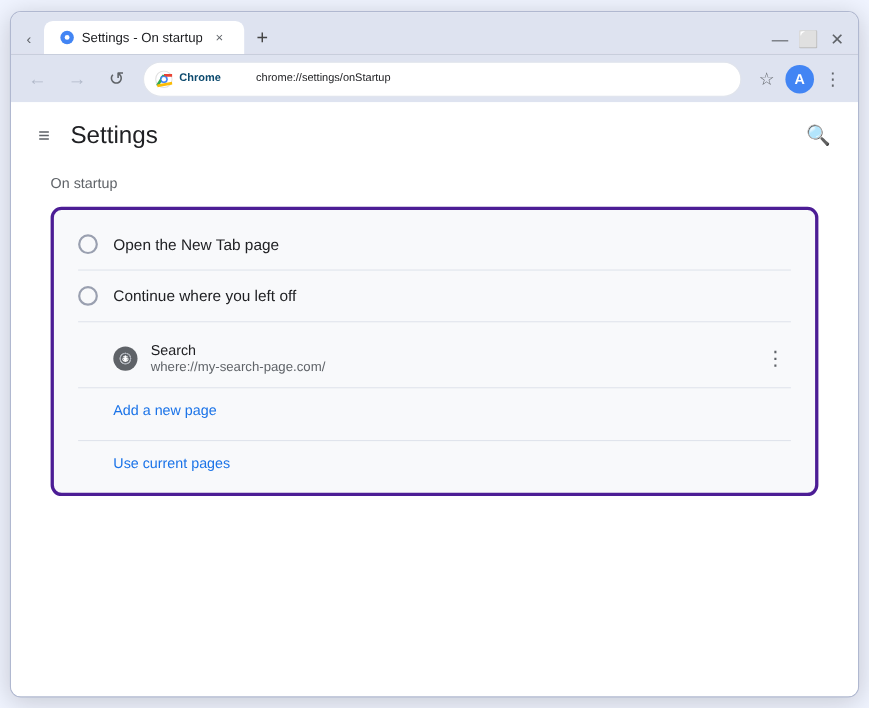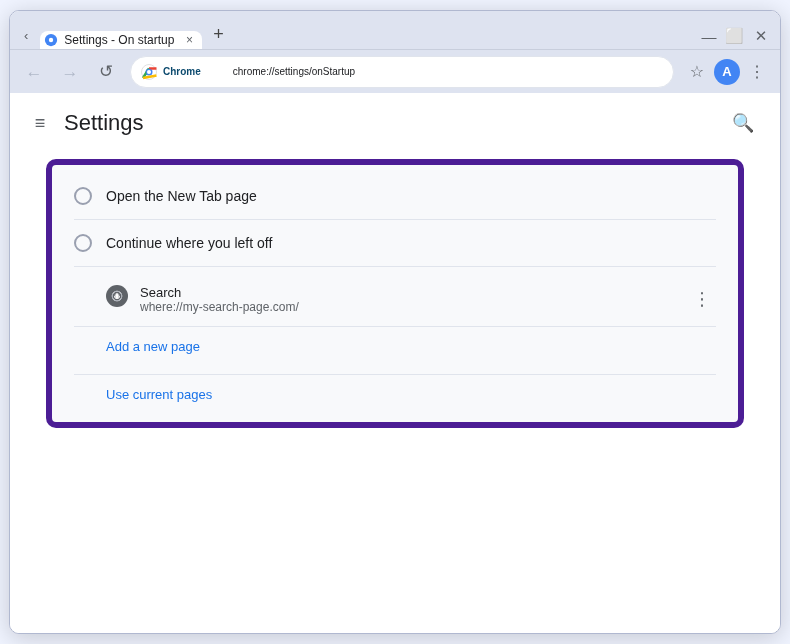--- a/index.html
+++ b/index.html
@@ -38,22 +38,22 @@
       display: flex;
       align-items: flex-end;
       gap: 2px;
     }
     .tab {
       display: flex;
       align-items: center;
       gap: 6px;
       background: #fff;
       border-radius: 8px 8px 0 0;
-      padding: 0 4px;
-      height: 18px;
+      padding: 0 14px;
+      height: 30px;
       font-size: 12px;
       color: #202124;
       min-width: 160px;
       max-width: 220px;
       position: relative;
     }
     .tab-favicon {
       width: 14px;
       height: 14px;
       flex-shrink: 0;
@@ -244,21 +244,21 @@
     }
     .settings-section {
       padding: 10px 36px 20px 36px;
     }
     .section-label {
       font-size: 13px;
       color: #5f6368;
       margin-bottom: 14px;
     }
     .startup-card {
-      border: 6px solid #4c1d95;
+      border: 3px solid #4c1d95;
       border-radius: 10px;
       background: #f8f9fb;
       padding: 8px 0 0 0;
       overflow: hidden;
     }
     .radio-option {
       display: flex;
       align-items: center;
       gap: 14px;
       padding: 14px 22px;
@@ -290,21 +290,21 @@
     .divider {
       height: 1px;
       background: #e0e4ec;
       margin: 0 22px;
     }
     .startup-pages-section {
       padding: 10px 22px 4px 54px;
     }
     .page-entry {
       display: flex;
-      align-items: flex-start;
+      align-items: center;
       gap: 12px;
       padding: 8px 0;
     }
     .page-favicon {
       width: 22px;
       height: 22px;
       border-radius: 50%;
       background: #5f6368;
       display: flex;
       align-items: center;
@@ -425,20 +425,21 @@
       <div class="hamburger-icon">
         <span>≡</span>
       </div>
       <span class="settings-title">Settings</span>
       <div class="search-icon-btn">
         <span>🔍</span>
       </div>
     </div>
 
     <div class="settings-section">
+      <div class="section-label">On startup</div>
 
       <div class="startup-card">
 
         <div class="radio-option">
           <div class="radio-circle"></div>
           <span class="radio-label">Open the New Tab page</span>
         </div>
 
         <div class="divider"></div>
 

